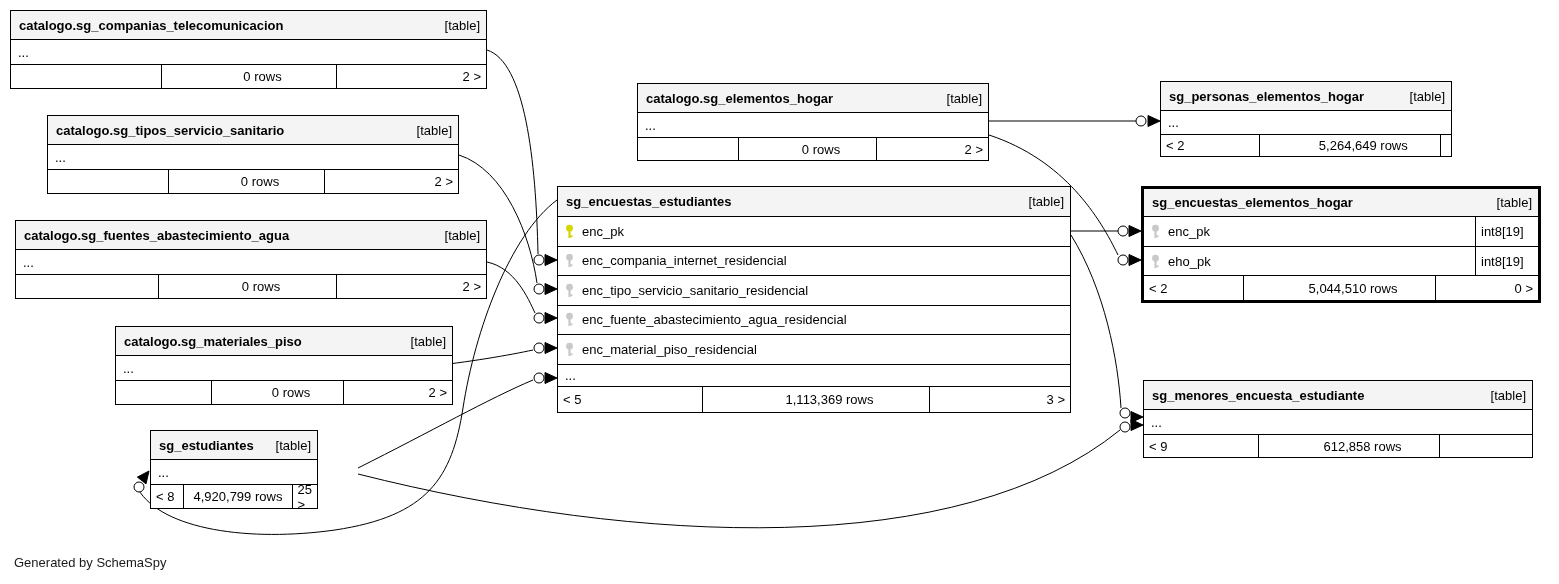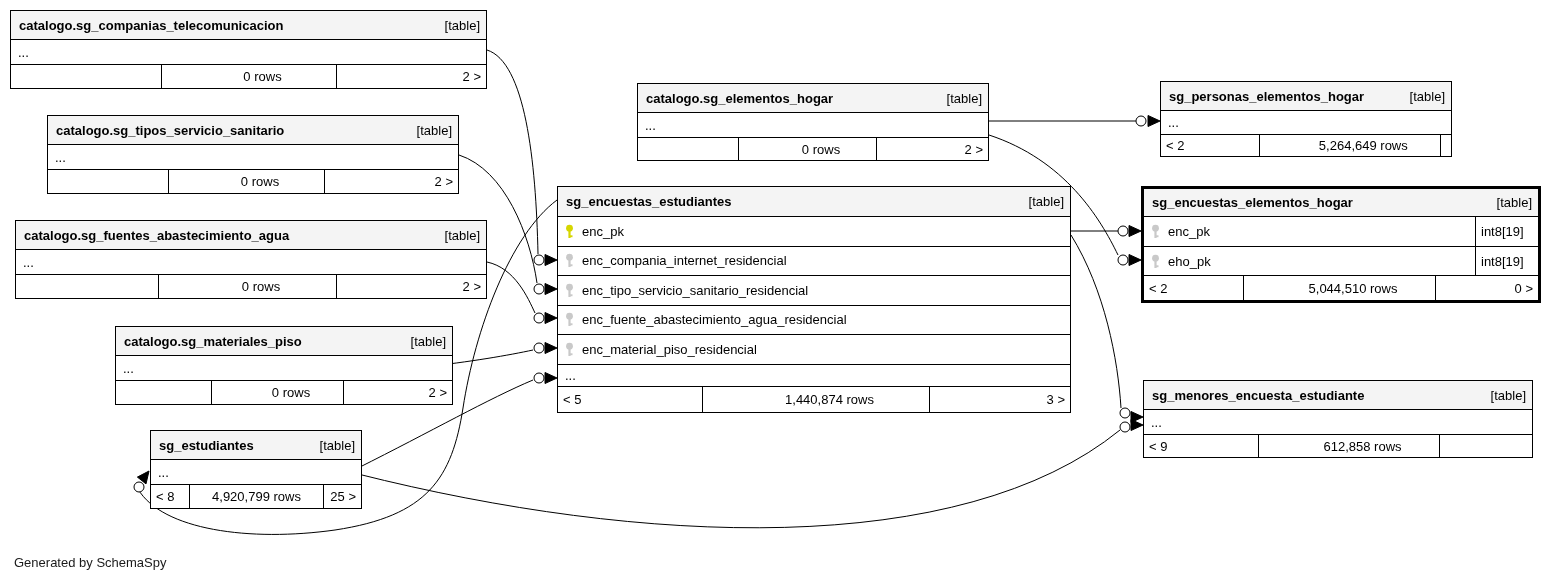--- a/index.html
+++ b/index.html
@@ -130,21 +130,21 @@
     <span class="ttype">[table]</span>
   </div>
   <div class="row ellipsis" style="height:25px;">...</div>
   <div class="frow" style="height:24px;">
     <span class="fcell lft" style="width:95px;"></span>
     <span class="fcell mid" style="width:132px;">0 rows</span>
     <span class="fcell rgt last">2 &gt;</span>
   </div>
 </div>
 
-<div class="tbl" style="left:150px;top:430px;width:212px;">
+<div class="tbl" style="left:150px;top:430px;width:168px;">
   <div class="hdr" style="height:28px;">
     <span class="tname">sg_estudiantes</span>
     <span class="ttype">[table]</span>
   </div>
   <div class="row ellipsis" style="height:25px;">...</div>
   <div class="frow" style="height:24px;">
     <span class="fcell lft" style="width:38px;">&lt; 8</span>
     <span class="fcell mid" style="width:134px;padding:0 2px;">4,920,799 rows</span>
     <span class="fcell rgt last">25 &gt;</span>
   </div>
@@ -214,21 +214,21 @@
           <circle cx="4.5" cy="4.2" r="3.4" fill="currentColor"></circle>
           <rect x="3.4" y="7" width="2.2" height="7" fill="currentColor"></rect>
           <rect x="4.5" y="11.3" width="3" height="1.9" fill="currentColor"></rect>
         </svg>
       </span>
     <span class="cname">enc_material_piso_residencial</span>
   </div>
   <div class="row ellipsis" style="height:22px;">...</div>
   <div class="frow" style="height:26px;">
     <span class="fcell lft" style="width:144px;">&lt; 5</span>
-    <span class="fcell mid" style="width:227px;">1,440,874 rows</span>
+    <span class="fcell mid" style="width:227px;">1,113,369 rows</span>
     <span class="fcell rgt last">3 &gt;</span>
   </div>
 </div>
 
 <div class="tbl" style="left:1160px;top:81px;width:292px;">
   <div class="hdr" style="height:28px;">
     <span class="tname">sg_personas_elementos_hogar</span>
     <span class="ttype">[table]</span>
   </div>
   <div class="row ellipsis" style="height:24px;">...</div>

